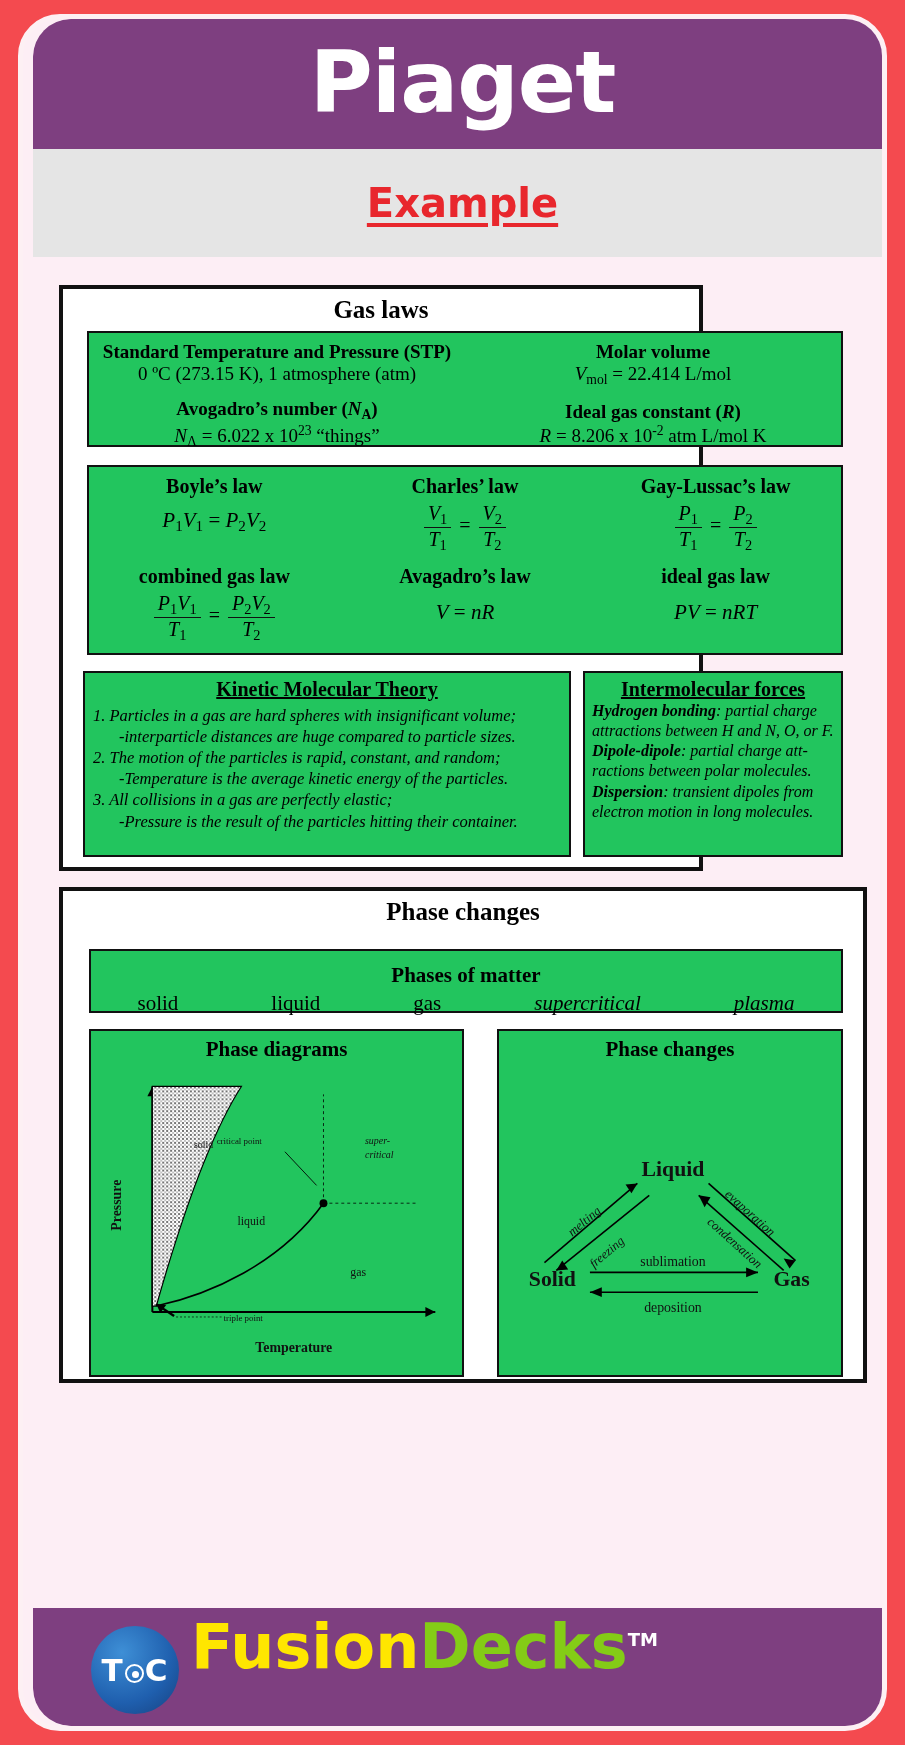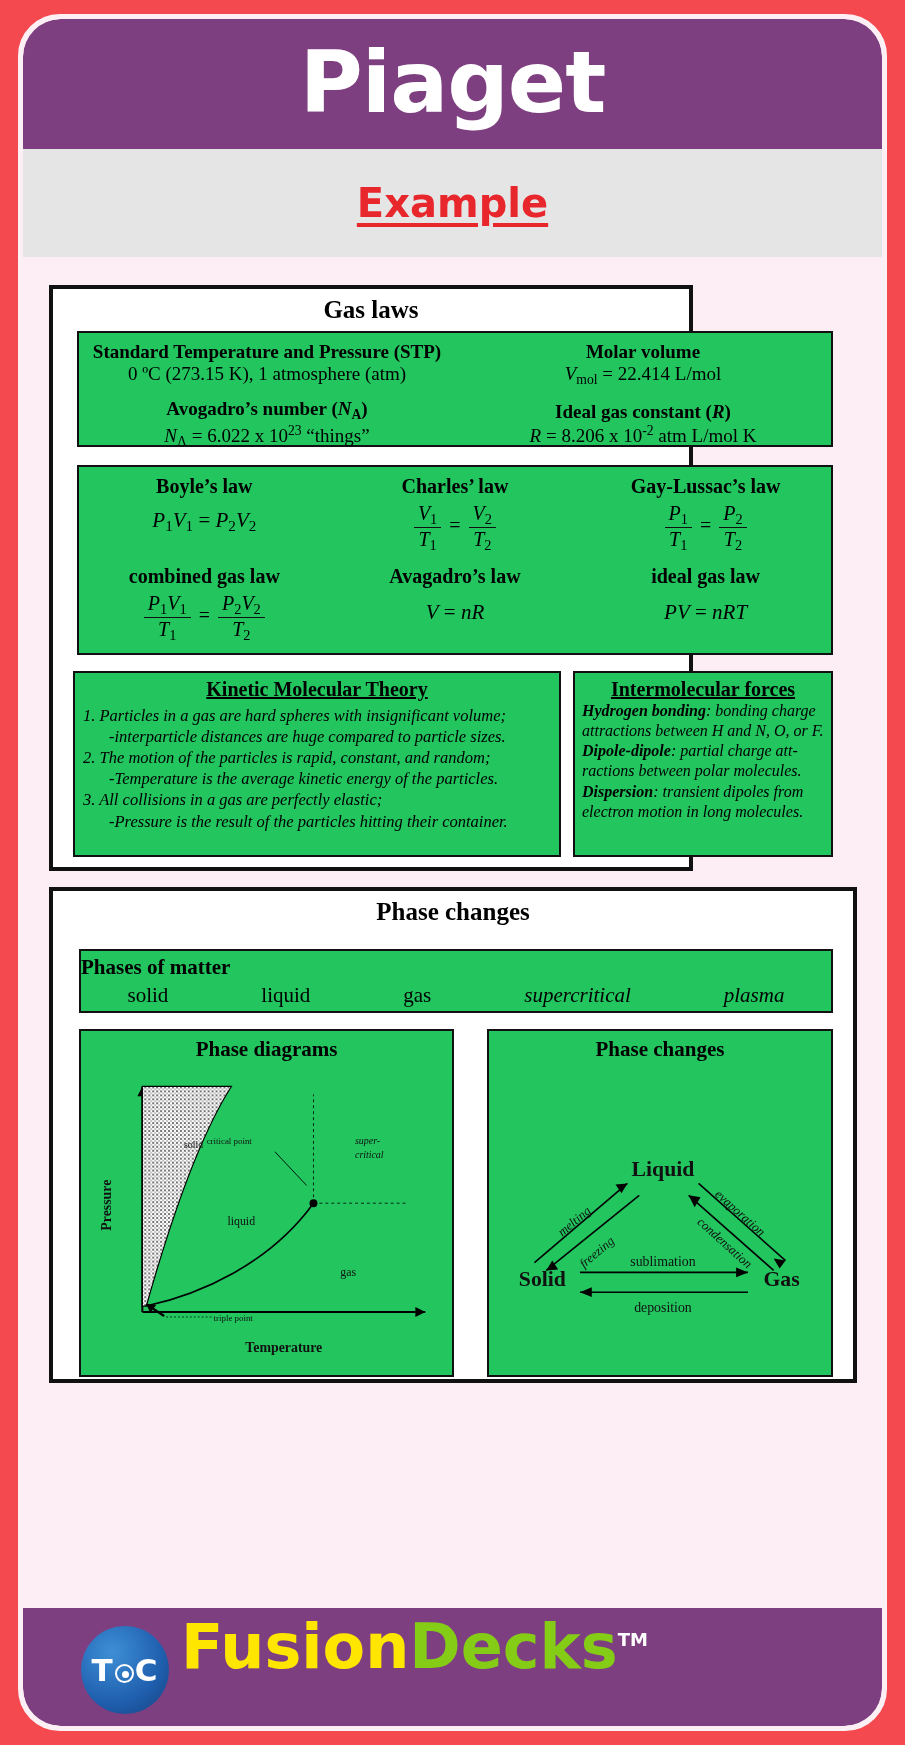--- a/index.html
+++ b/index.html
@@ -12,21 +12,21 @@
   }
   
   #card {
     position:absolute; left:18px; top:14px; width:869px; height:1717px;
     background:#fdeef5;
     border:5px solid #fdf0f4;
     border-radius:42px;
     overflow:hidden;
   }
   #inner {
-    position:absolute; left:0; top:0; width:859px; height:1707px;
+    position:absolute; left:10px; top:0; width:859px; height:1707px;
     background:#fdeef5;
     border-radius:38px;
     overflow:hidden;
   }
   
   #header {
     position:absolute; left:0; top:0; width:100%; height:130px;
     background:#7e3f80;
     display:flex; align-items:center; justify-content:center;
     border-top-left-radius:36px; border-top-right-radius:36px;
@@ -135,21 +135,21 @@
   }
   #kmt-box ol { margin:4px 16px 0 0; padding:0 20px 0 8px; list-style:none; }
   #kmt-box li { font-style:italic; font-size:16.5px; line-height:1.28; }
   #kmt-box li .sub2 { display:block; padding-left:26px; }
   #imf-box .ln { font-style:italic; font-size:16px; line-height:1.26; padding:0 7px; }
   #imf-box .ln b { font-style:italic; }
 
   
   #phase { left:26px; top:868px; width:808px; height:496px; }
   #phases-matter { position:absolute; left:26px; top:58px; width:754px; height:64px; }
-  #phases-matter .hd { text-align:left; font-weight:bold; font-size:21px; padding-top:4px; }
+  #phases-matter .hd { text-align:center; font-weight:bold; font-size:21px; padding-top:12px; }
   #phases-matter .row { display:flex; justify-content:space-around; font-size:21px; padding-top:3px; }
   #pd-box { position:absolute; left:26px; top:138px; width:375px; height:348px; }
   #pc-box { position:absolute; left:434px; top:138px; width:346px; height:348px; }
   .sm-head { text-align:center; font-weight:bold; font-size:21px; padding-top:6px; }
 
   
   #pdiag { position:absolute; left:0; top:34px; width:100%; height:314px; }
   
   #ptri { position:absolute; left:0; top:34px; width:100%; height:314px; }
   text { font-family:"Liberation Serif", serif; }
@@ -257,21 +257,21 @@
         <li>
           <span>3. All collisions in a gas are perfectly elastic;</span>
           <span class="sub2">-Pressure is the result of the particles hitting their container.</span>
         </li>
       </ol>
     </div>
 
     <div class="box" id="imf-box">
       <div class="head">Intermolecular forces</div>
       <div class="ln">
-        <b>Hydrogen bonding</b><span>: bonding charge attractions between H and N, O, or F.</span>
+        <b>Hydrogen bonding</b><span>: partial charge attractions between H and N, O, or F.</span>
       </div>
       <div class="ln">
         <b>Dipole-dipole</b><span>: partial charge att-ractions between polar molecules.</span>
       </div>
       <div class="ln">
         <b>Dispersion</b><span>: transient dipoles from electron motion in long molecules.</span>
       </div>
     </div>
   </div>
 

